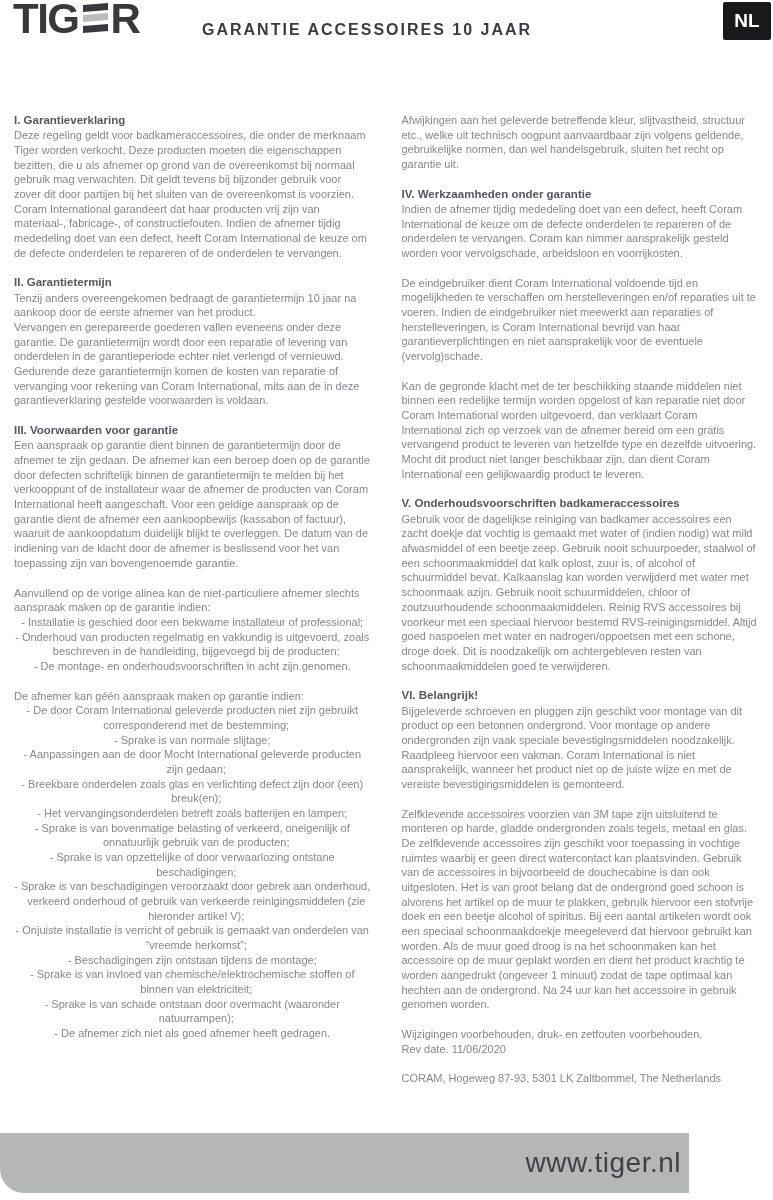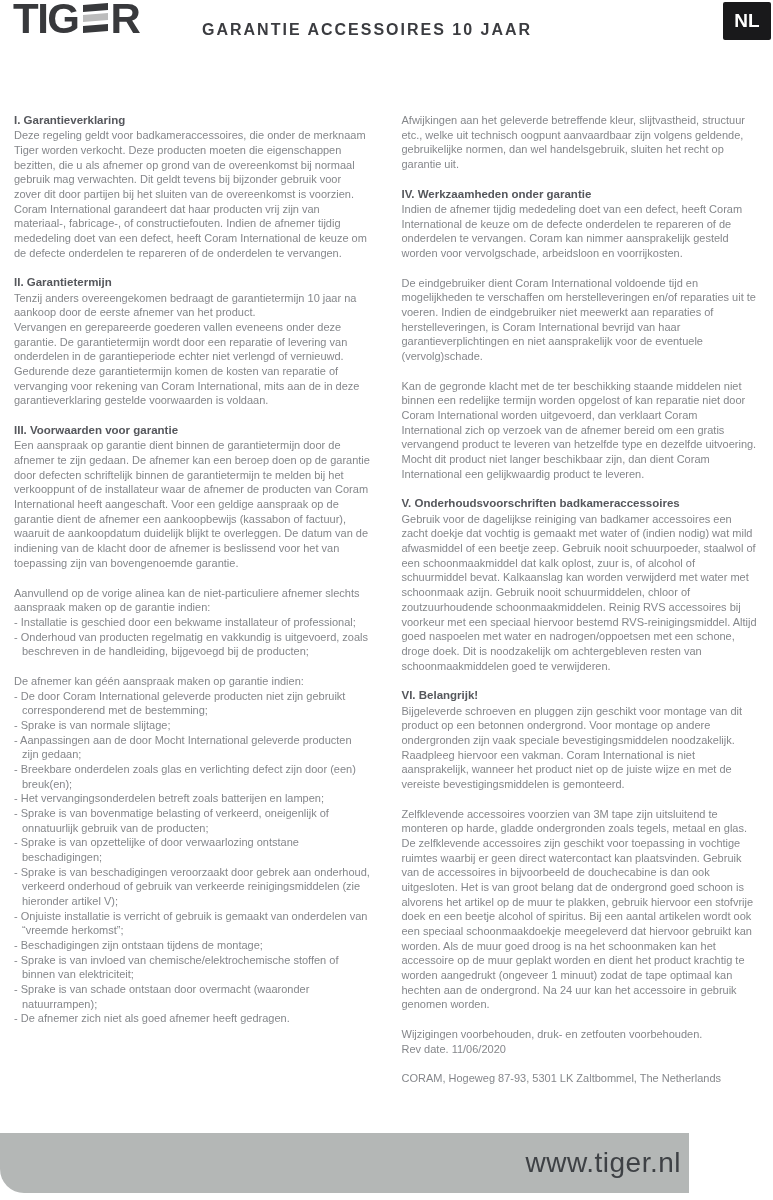--- a/index.html
+++ b/index.html
@@ -17,21 +17,21 @@
   .badge{position:absolute;right:2px;top:2px;width:48px;height:38px;background:#19191b;
          color:#ffffff;font-weight:bold;font-size:19px;display:flex;align-items:center;
          justify-content:center;border-radius:2px;}
 
   
   .cols{position:absolute;left:14px;top:83px;width:744px;display:flex;gap:31px;margin-top:30px;}
   .col{flex:1;min-width:0;color:#85878b;font-size:11px;line-height:1.335;text-align:left;}
   .h{font-weight:bold;color:#55575c;font-size:11.5px;}
   .block{margin:0 0 15px 0;}
   .pre{white-space:pre-line;}
-  .li{padding-left:8px;text-indent:-8px;}
+  .li{padding-left:8px;text-indent:-8px;text-align:center;}
 
   
   .footerbar{position:absolute;left:0;top:1133px;width:689px;height:60px;background:#b4b7b6;
              border-radius:0 0 0 24px;display:flex;align-items:center;justify-content:flex-end;
              padding-right:8px;box-sizing:border-box;}
   .weburl{font-size:28px;color:#3e4145;letter-spacing:0.5px;}
 </style>
 </head>
 <body>
 
@@ -68,20 +68,21 @@
 
       <div class="block">
         <div class="h">III. Voorwaarden voor garantie</div>
         <div>Een aanspraak op garantie dient binnen de garantietermijn door de afnemer te zijn gedaan. De afnemer kan een beroep doen op de garantie door defecten schriftelijk binnen de garantietermijn te melden bij het verkooppunt of de installateur waar de afnemer de producten van Coram International heeft aangeschaft. Voor een geldige aanspraak op de garantie dient de afnemer een aankoopbewijs (kassabon of factuur), waaruit de aankoopdatum duidelijk blijkt te overleggen. De datum van de indiening van de klacht door de afnemer is beslissend voor het van toepassing zijn van bovengenoemde garantie.</div>
       </div>
 
       <div class="block">
         <div>Aanvullend op de vorige alinea kan de niet-particuliere afnemer slechts aanspraak maken op de garantie indien:</div>
         <div class="li">- Installatie is geschied door een bekwame installateur of professional;</div>
         <div class="li">- Onderhoud van producten regelmatig en vakkundig is uitgevoerd, zoals beschreven in de handleiding, bijgevoegd bij de producten;</div>
+        <div class="li">- De montage- en onderhoudsvoorschriften in acht zijn genomen.</div>
       </div>
 
       <div class="block">
         <div>De afnemer kan géén aanspraak maken op garantie indien:</div>
         <div class="li">- De door Coram International geleverde producten niet zijn gebruikt corresponderend met de bestemming;</div>
         <div class="li">- Sprake is van normale slijtage;</div>
         <div class="li">- Aanpassingen aan de door Mocht International geleverde producten zijn gedaan;</div>
         <div class="li">- Breekbare onderdelen zoals glas en verlichting defect zijn door (een) breuk(en);</div>
         <div class="li">- Het vervangingsonderdelen betreft zoals batterijen en lampen;</div>
         <div class="li">- Sprake is van bovenmatige belasting of verkeerd, oneigenlijk of onnatuurlijk gebruik van de producten;</div>

